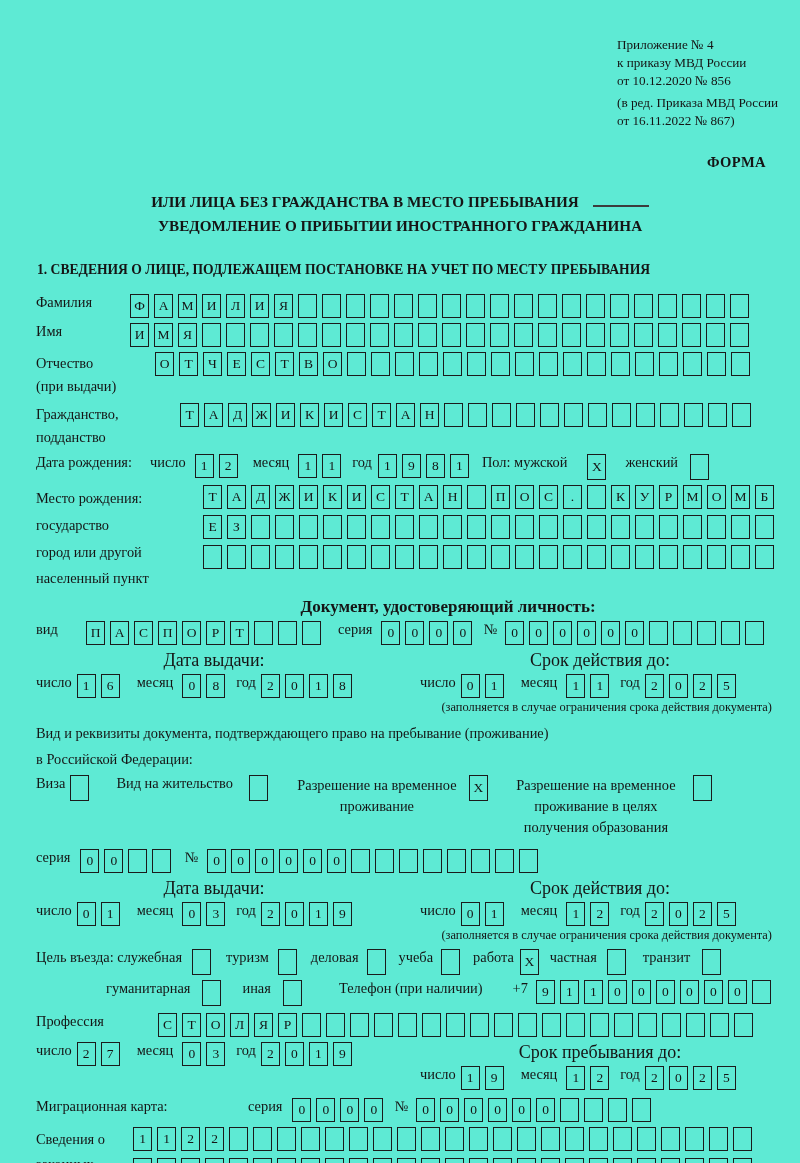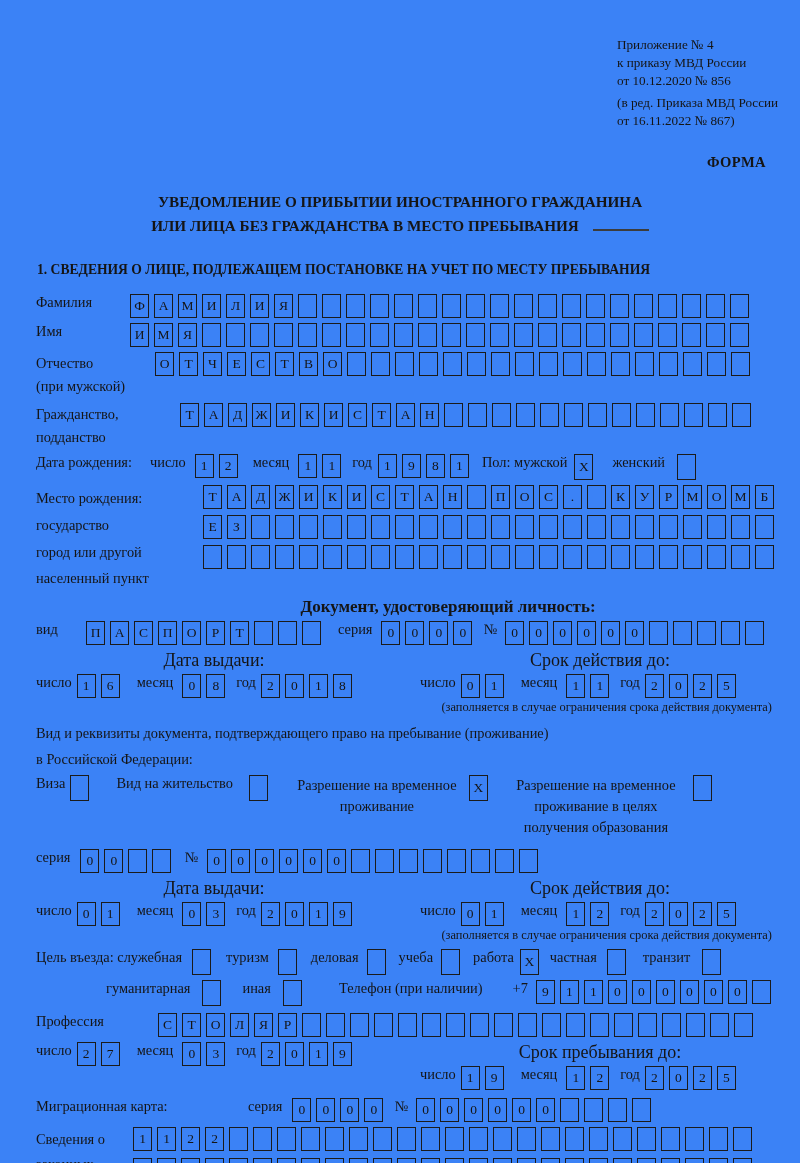--- a/index.html
+++ b/index.html
@@ -1,16 +1,16 @@
 <!DOCTYPE html>
 <html><head>
 <meta charset="utf-8">
 <style>
   html,body{margin:0;padding:0;background:#fff;}
-  .page{width:800px;height:1163px;background:#3b82f6;color:#151515;overflow:hidden;
+  .page{width:800px;height:1163px;background:#5eead4;color:#151515;overflow:hidden;
         font-family:"Liberation Serif","DejaVu Serif",serif;position:relative;}
   .annex{margin:36px 0 0 617px;font-size:13.2px;line-height:1.38;}
   .annex .grp2{margin-top:3px;}
   .forma{margin:24px 34px 0 0;text-align:right;font-weight:bold;font-size:14.6px;letter-spacing:.4px;}
   .title{margin-top:19px;text-align:center;font-weight:bold;font-size:15.2px;line-height:1.55;}
   .uline{display:inline-block;width:56px;border-bottom:2px solid #3c3c3c;margin-left:14px;}
   .sec{margin:25px 0 0 37px;font-weight:bold;font-size:13.6px;}
   .content{margin:16px 0 0 36px;font-size:14.4px;}
   .row{display:flex;align-items:flex-start;margin-bottom:5px;}
   .rowtop{display:flex;align-items:flex-start;margin-bottom:5px;}
@@ -42,22 +42,22 @@
     <div>от 10.12.2020 № 856</div>
     <div class="grp2">
       <div>(в ред. Приказа МВД России</div>
       <div>от 16.11.2022 № 867)</div>
     </div>
   </div>
 
   <div class="forma">ФОРМА</div>
 
   <div class="title">
+    <div><span>ИЛИ ЛИЦА БЕЗ ГРАЖДАНСТВА В МЕСТО ПРЕБЫВАНИЯ</span><span class="uline"></span></div>
     <div>УВЕДОМЛЕНИЕ О ПРИБЫТИИ ИНОСТРАННОГО ГРАЖДАНИНА</div>
-    <div><span>ИЛИ ЛИЦА БЕЗ ГРАЖДАНСТВА В МЕСТО ПРЕБЫВАНИЯ</span><span class="uline"></span></div>
   </div>
 
   <div class="sec">1. СВЕДЕНИЯ О ЛИЦЕ, ПОДЛЕЖАЩЕМ ПОСТАНОВКЕ НА УЧЕТ ПО МЕСТУ ПРЕБЫВАНИЯ</div>
 
   <div class="content">
 
     <div class="row">
       <span class="lbl" style="width:94px;">Фамилия</span>
       <span class="cells">
           <span class="cell">Ф</span>
@@ -117,21 +117,21 @@
           <span class="cell"></span>
           <span class="cell"></span>
           <span class="cell"></span>
           <span class="cell"></span>
         </span>
     </div>
 
     <div class="rowtop">
       <span class="lblcol" style="width:119px;line-height:1.6;">
         <div>Отчество</div>
-        <div>(при мужской)</div>
+        <div>(при выдачи)</div>
       </span>
       <span class="cells">
           <span class="cell">О</span>
           <span class="cell">Т</span>
           <span class="cell">Ч</span>
           <span class="cell">Е</span>
           <span class="cell">С</span>
           <span class="cell">Т</span>
           <span class="cell">В</span>
           <span class="cell">О</span>
@@ -200,21 +200,21 @@
           <span class="cell">1</span>
           <span class="cell">1</span>
         </span>
       <span class="lbl" style="margin-right:6px;">год</span>
       <span class="cells" style="margin-right:8px;">
           <span class="cell">1</span>
           <span class="cell">9</span>
           <span class="cell">8</span>
           <span class="cell">1</span>
         </span>
-      <span class="lbl" style="margin-right:7px;">Пол: мужской</span>
+      <span class="lbl" style="margin-right:20px;">Пол: мужской</span>
       <span class="cells cb" style="margin-right:14px;">
           <span class="cell">X</span>
         </span>
       <span class="lbl" style="margin-right:12px;">женский</span>
       <span class="cells cb">
           <span class="cell"></span>
         </span>
     </div>
 
     <div class="rowtop">

